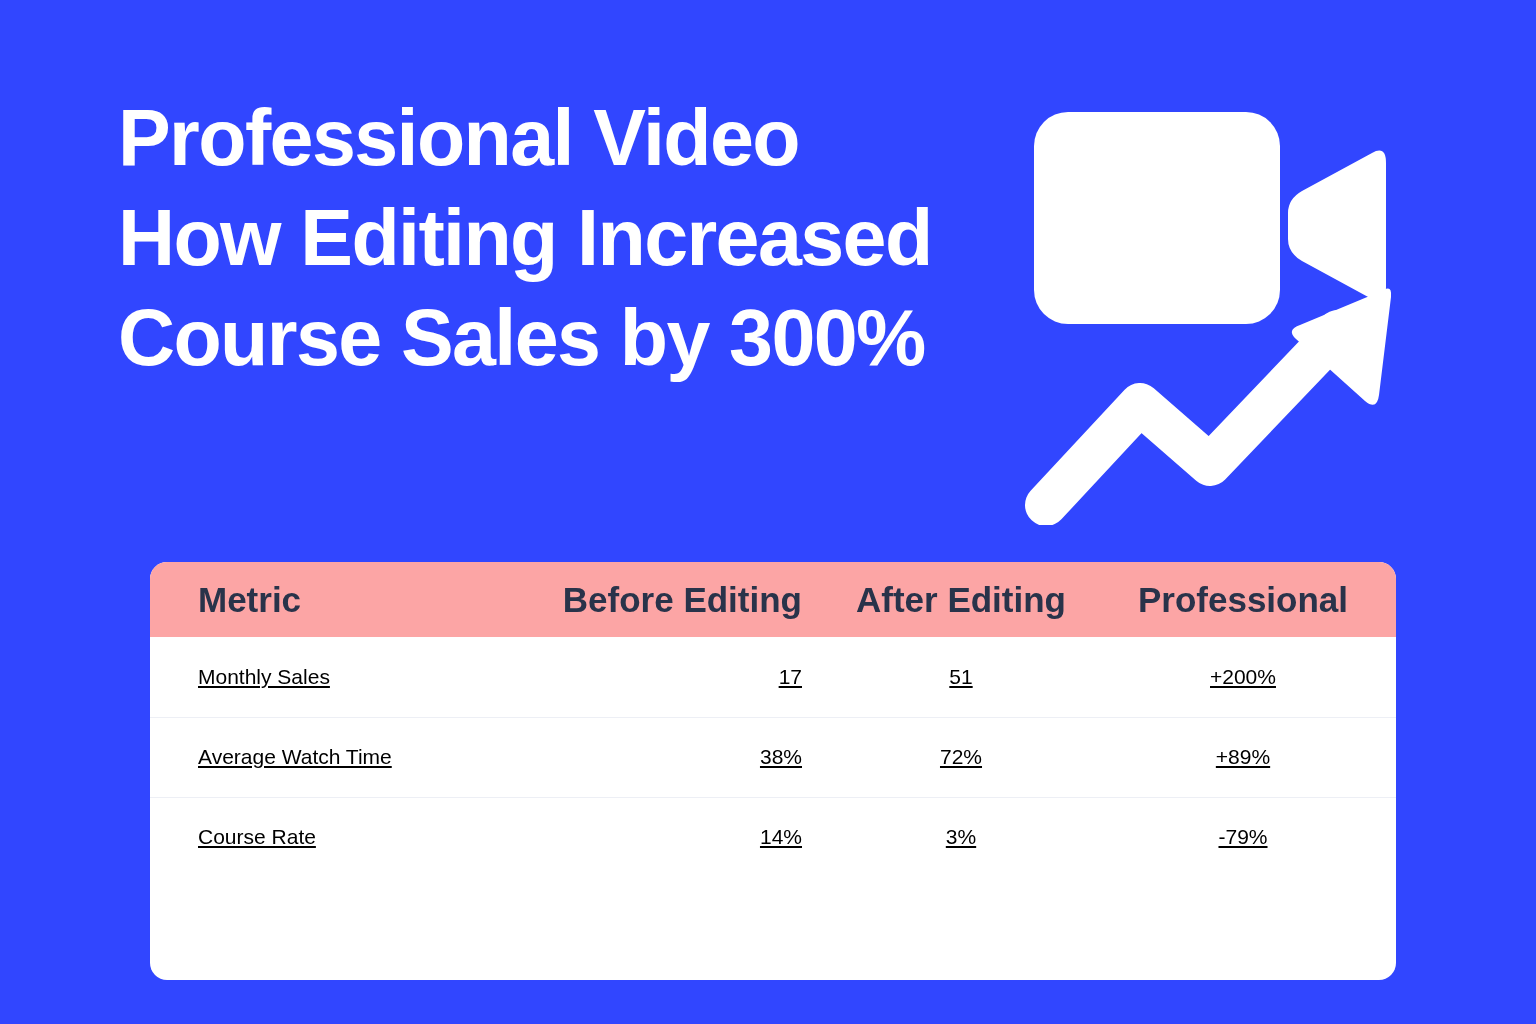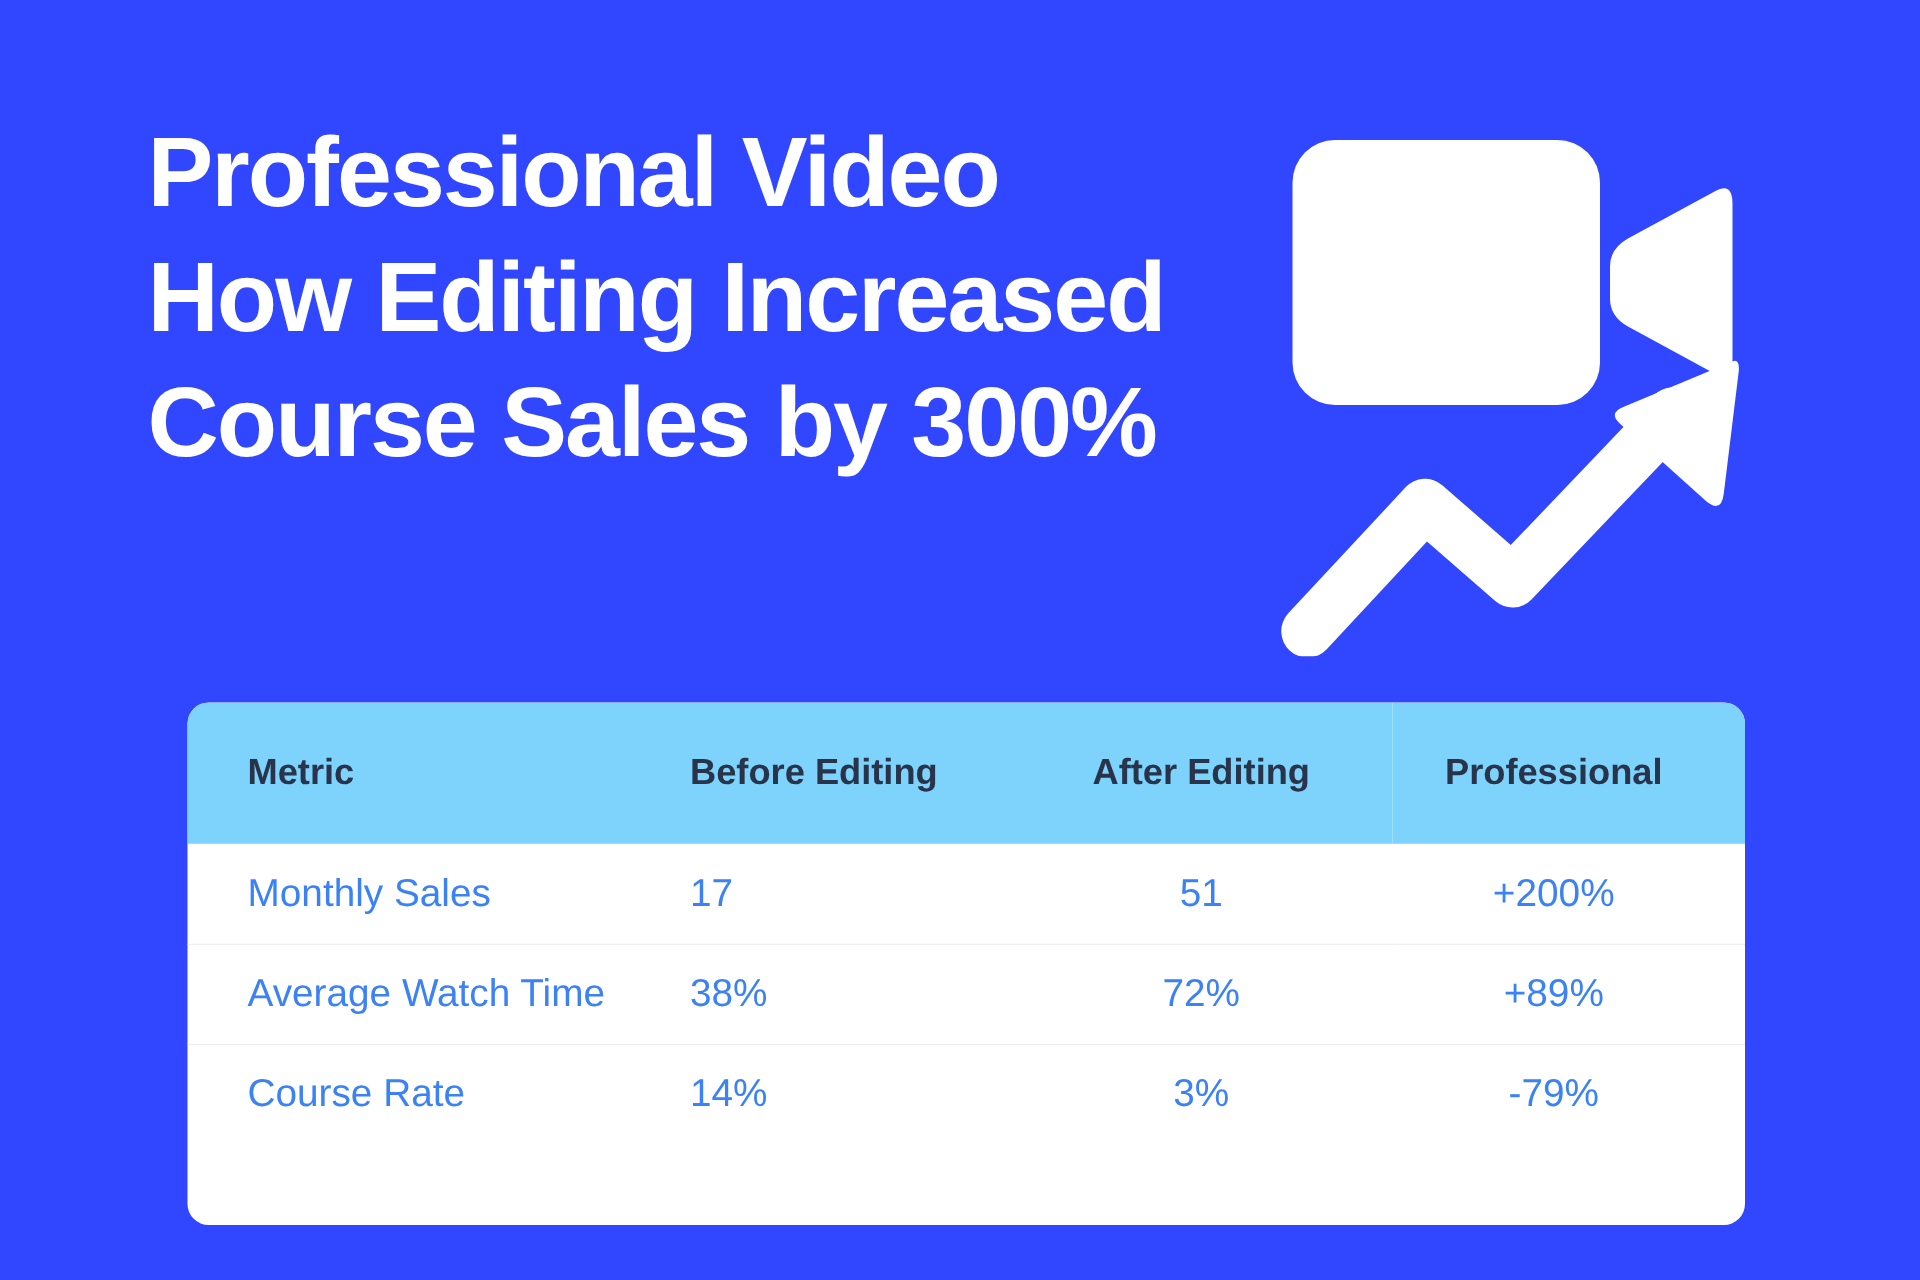--- a/index.html
+++ b/index.html
@@ -51,39 +51,40 @@
     background:#ffffff;
     border-radius:17px;
     overflow:hidden;
   }
   table.metrics-table {
     width:100%;
     border-collapse:collapse;
     table-layout:fixed;
   }
   table.metrics-table thead th {
-    background:#7dd3fc;
-    height:113px;
+    background:#fca5a5;
+    height:75px;
     color:#29334a;
-    font-size:29px;
+    font-size:35px;
     font-weight:700;
     vertical-align:middle;
   }
   table.metrics-table tbody td {
     height:80px;
-    color:#3b82f6;
-    font-size:31px;
+    color:#000000;
+    font-size:21px;
     font-weight:400;
     vertical-align:middle;
     border-bottom:1px solid #edeff5;
+    text-decoration:underline;
   }
   table.metrics-table tbody tr:last-child td { border-bottom:none; }
 
   .col-metric  { width:402px; text-align:left;   padding-left:48px; }
-  .col-before  { width:280px; text-align:left; }
+  .col-before  { width:280px; text-align:right; }
   .col-after   { width:282px; text-align:center; }
   .col-improve { width:282px; text-align:center; }
 
   thead .col-metric  { padding-left:48px; }
   thead .col-before  { padding-right:30px; }
   thead .col-after   { padding-right:24px; }
   thead .col-improve { padding-right:24px; }
 
   tbody .col-before  { padding-right:30px; }
   tbody .col-after   { padding-right:24px; }

